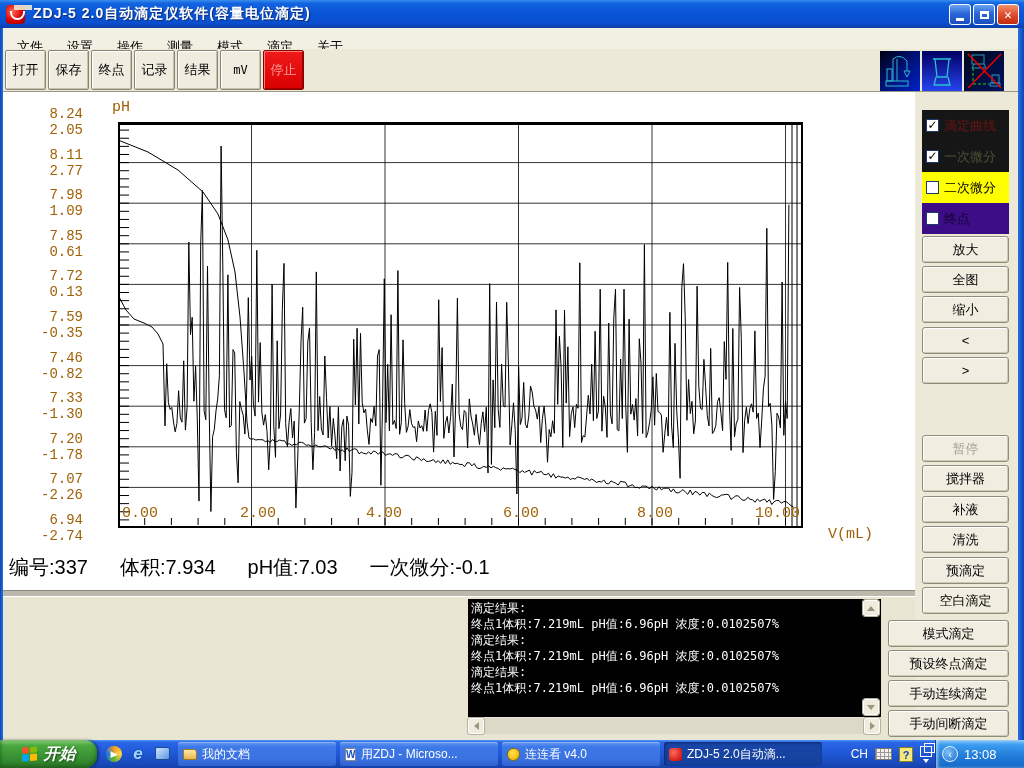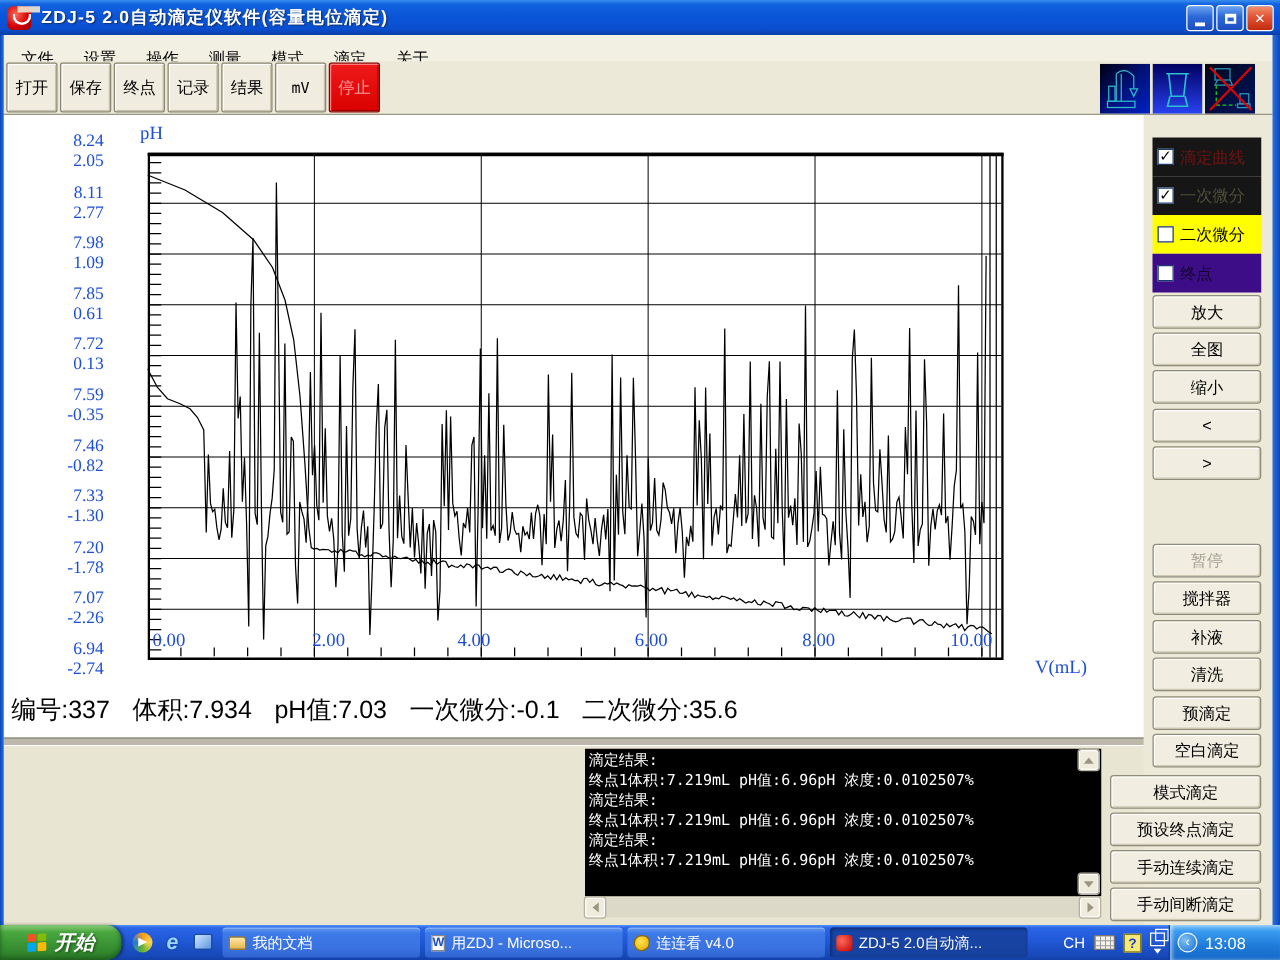--- a/index.html
+++ b/index.html
@@ -38,27 +38,27 @@
     border:1px solid #898673; border-radius:2px; box-shadow:inset 1px 1px 0 #fff, inset -1px -1px 0 #c6c2ae;
     font-size:13px; color:#000; display:flex; align-items:center; justify-content:center; }
   .tb-btn.mv { font-family:"DejaVu Sans Mono",monospace; font-size:12px; }
   .tb-btn.stop { background:linear-gradient(180deg,#ef1a1a,#d90000); color:#ff9d9d; border-color:#8d0000;
     box-shadow:inset 1px 1px 0 #ff7a7a, inset -1px -1px 0 #9d0000; }
   .tb-icons { position:absolute; right:14px; top:2px; display:flex; gap:2px; }
   .tb-tile { width:40px; height:40px; }
 
   
   .chart-panel { position:absolute; left:3px; top:92px; width:912px; height:498px; background:#fff; }
-  .axis-font { font-family:Liberation Serif, serif; color:#1d4ed8; }
+  .axis-font { font-family:Liberation Mono, monospace; color:#a16207; }
   .ph-label { position:absolute; left:109px; top:7px; font-size:15px; }
   .vml-label { position:absolute; left:825px; top:434px; font-size:15px; }
   .ytick { position:absolute; left:12px; width:68px; height:32px; text-align:right; font-size:14px; line-height:16px; }
   .xtick { position:absolute; top:413px; width:44px; font-size:15px; }
   #plot-svg { position:absolute; left:115px; top:30px; }
-  .status-line { position:absolute; left:6px; top:462px; display:flex; gap:18px; font-size:20px; color:#000; white-space:nowrap; }
+  .status-line { position:absolute; left:6px; top:462px; display:flex; gap:32px; font-size:20px; color:#000; white-space:nowrap; }
 
   
   .gray-strip { position:absolute; left:3px; top:590px; width:912px; height:7px; background:#bcb9ac; border-top:1px solid #8a887c; border-bottom:1px solid #fff; }
   .lower-area { position:absolute; left:3px; top:597px; width:912px; height:143px; background:#e9e5d3; }
   .console { position:absolute; left:465px; top:2px; width:413px; height:118px; background:#000; color:#fff;
     font-family:"DejaVu Sans Mono","Liberation Mono",monospace; font-size:12px; line-height:16px; padding:1px 3px; overflow:hidden; }
   .sb-btn { position:absolute; width:16px; height:16px; background:#efecdd; border:1px solid #fff; outline:1px solid #b5b19e;
     border-radius:2px; display:flex; align-items:center; justify-content:center; }
   .sb-btn .tri { width:0; height:0; }
   .tri-up   { border-left:4px solid transparent; border-right:4px solid transparent; border-bottom:5px solid #9a9680; }
@@ -365,21 +365,20 @@
     <div class="xtick axis-font" style="left:363px;text-align:left">4.00</div>
     <div class="xtick axis-font" style="left:496px;text-align:center">6.00</div>
     <div class="xtick axis-font" style="left:630px;text-align:center">8.00</div>
     <div class="xtick axis-font" style="left:752px;text-align:center">10.00</div>
 
     <div class="status-line">
       <span>编号:337</span>
       <span>体积:7.934</span>
       <span>pH值:7.03</span>
       <span>一次微分:-0.1</span>
-      <span>二次微分:35.6</span>
     </div>
   </div>
 
   <div class="gray-strip"></div>
 
   <div class="lower-area">
     <div class="console">
       <div>滴定结果:</div>
       <div>终点1体积:7.219mL pH值:6.96pH 浓度:0.0102507%</div>
       <div>滴定结果:</div>

